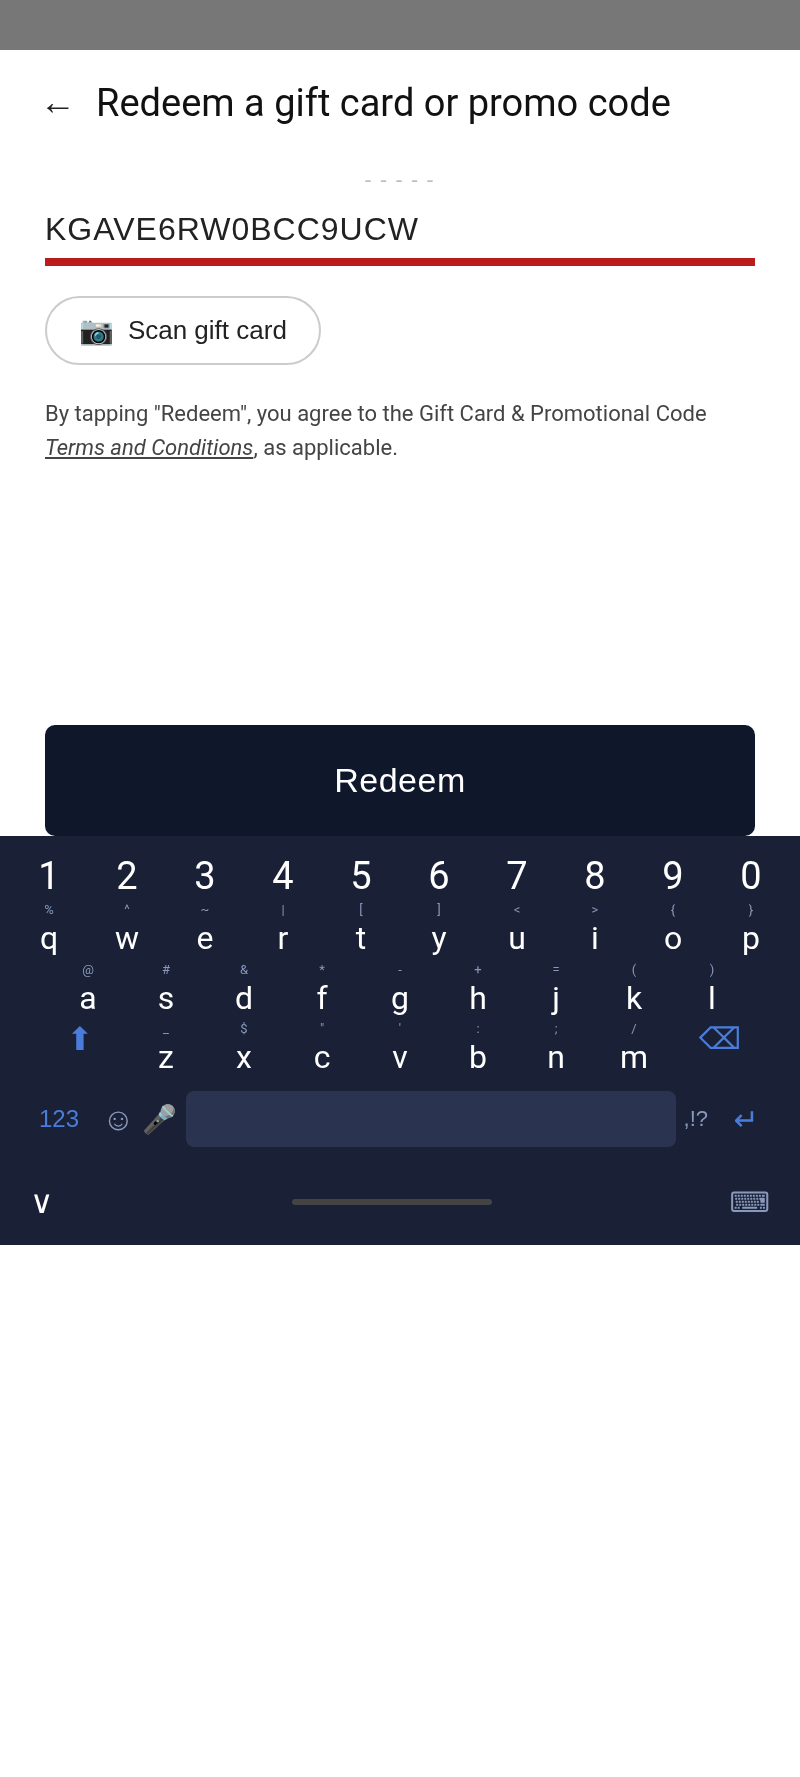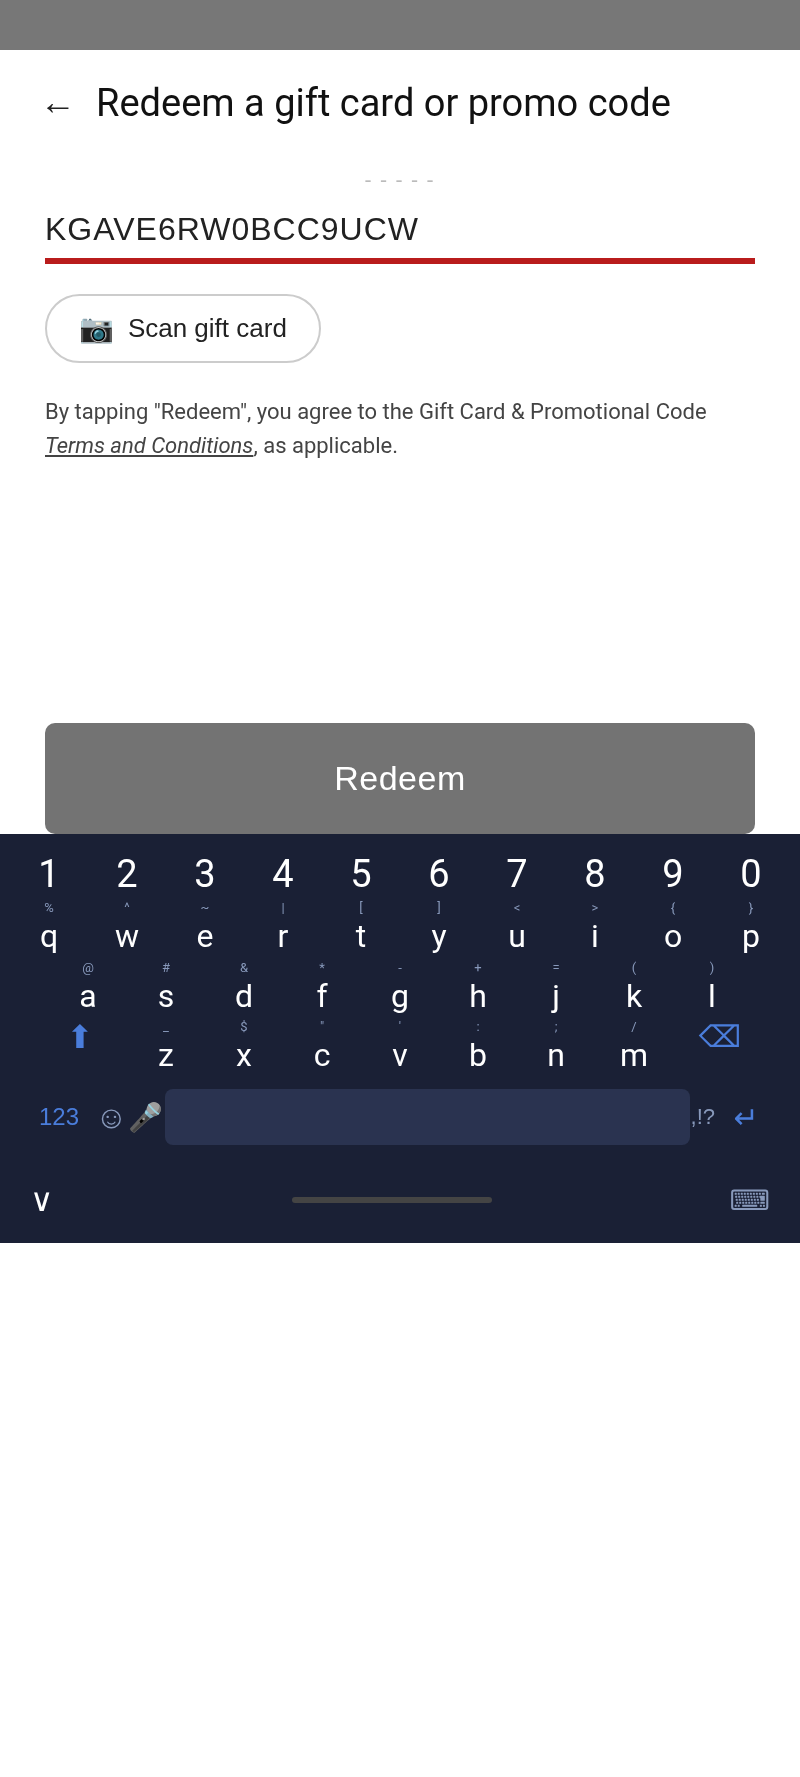--- a/index.html
+++ b/index.html
@@ -65,21 +65,21 @@
       position: relative;
       margin-bottom: 30px;
     }
 
     .code-input {
       width: 100%;
       font-size: 32px;
       font-weight: 400;
       color: #222;
       border: none;
-      border-bottom: 6px solid #b91c1c;
+      border-bottom: 8px solid #b91c1c;
       outline: none;
       padding: 8px 0 10px 0;
       background: transparent;
       letter-spacing: 1px;
     }
 
     
     .scan-btn {
       display: inline-flex;
       align-items: center;
@@ -117,21 +117,21 @@
     .spacer {
       height: 220px;
     }
 
     
     .redeem-btn {
       display: block;
       width: calc(100% - 90px);
       margin: 0 45px 0 45px;
       padding: 36px 0;
-      background: #737373;
+      background: #0f172a;
       color: #fff;
       font-size: 34px;
       font-weight: 500;
       text-align: center;
       border: none;
       border-radius: 10px;
       cursor: pointer;
       letter-spacing: 0.5px;
     }
 
@@ -200,21 +200,21 @@
       min-width: 90px;
       color: #4a7ddb;
       font-size: 30px;
     }
 
     .keyboard-bottom {
       display: flex;
       align-items: center;
       justify-content: flex-end;
       padding: 10px 16px 20px 16px;
-      gap: 1px;
+      gap: 8px;
     }
 
     .key-123 {
       color: #4a7ddb;
       font-size: 24px;
       background: transparent;
       border: none;
       cursor: pointer;
       min-width: 70px;
     }

